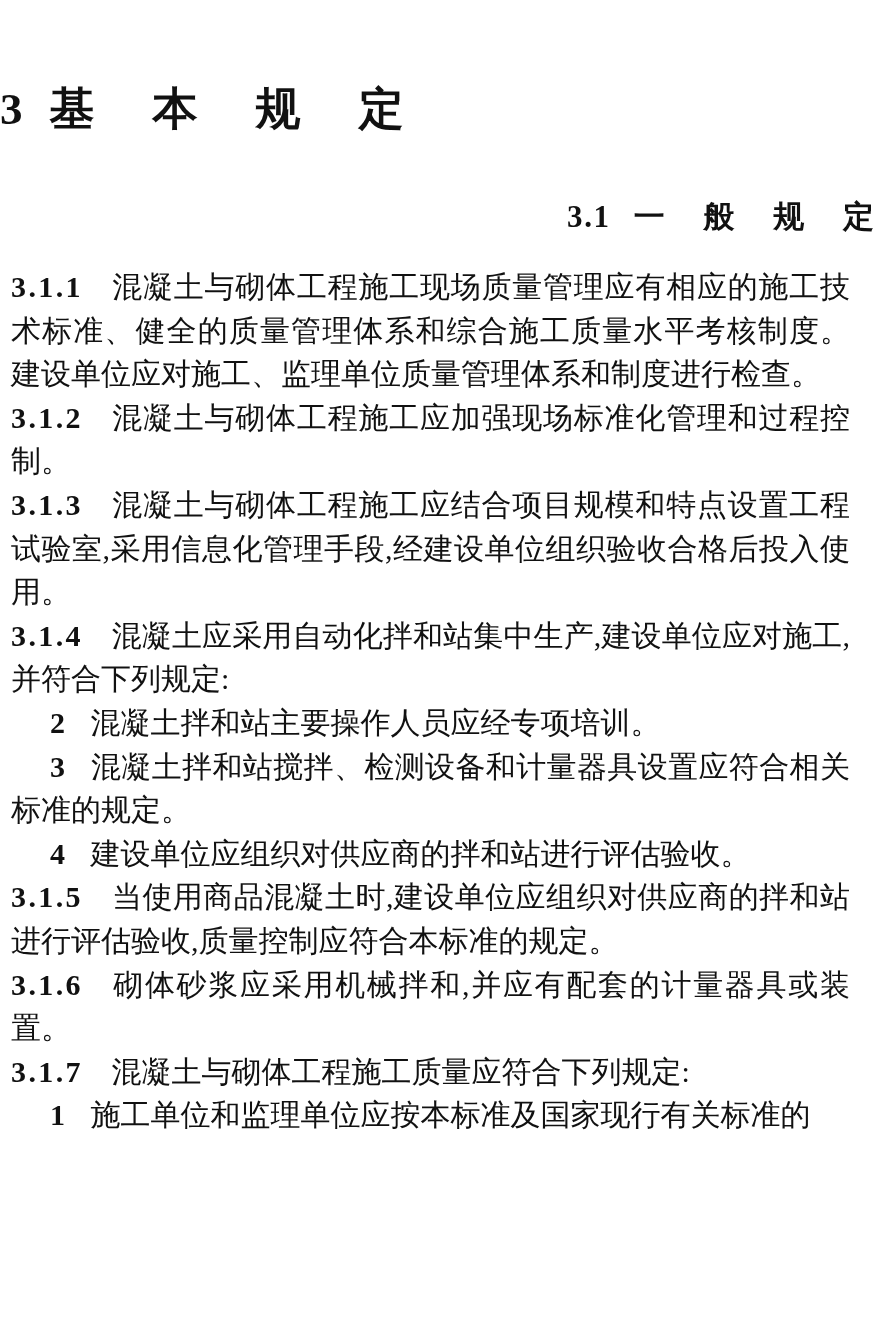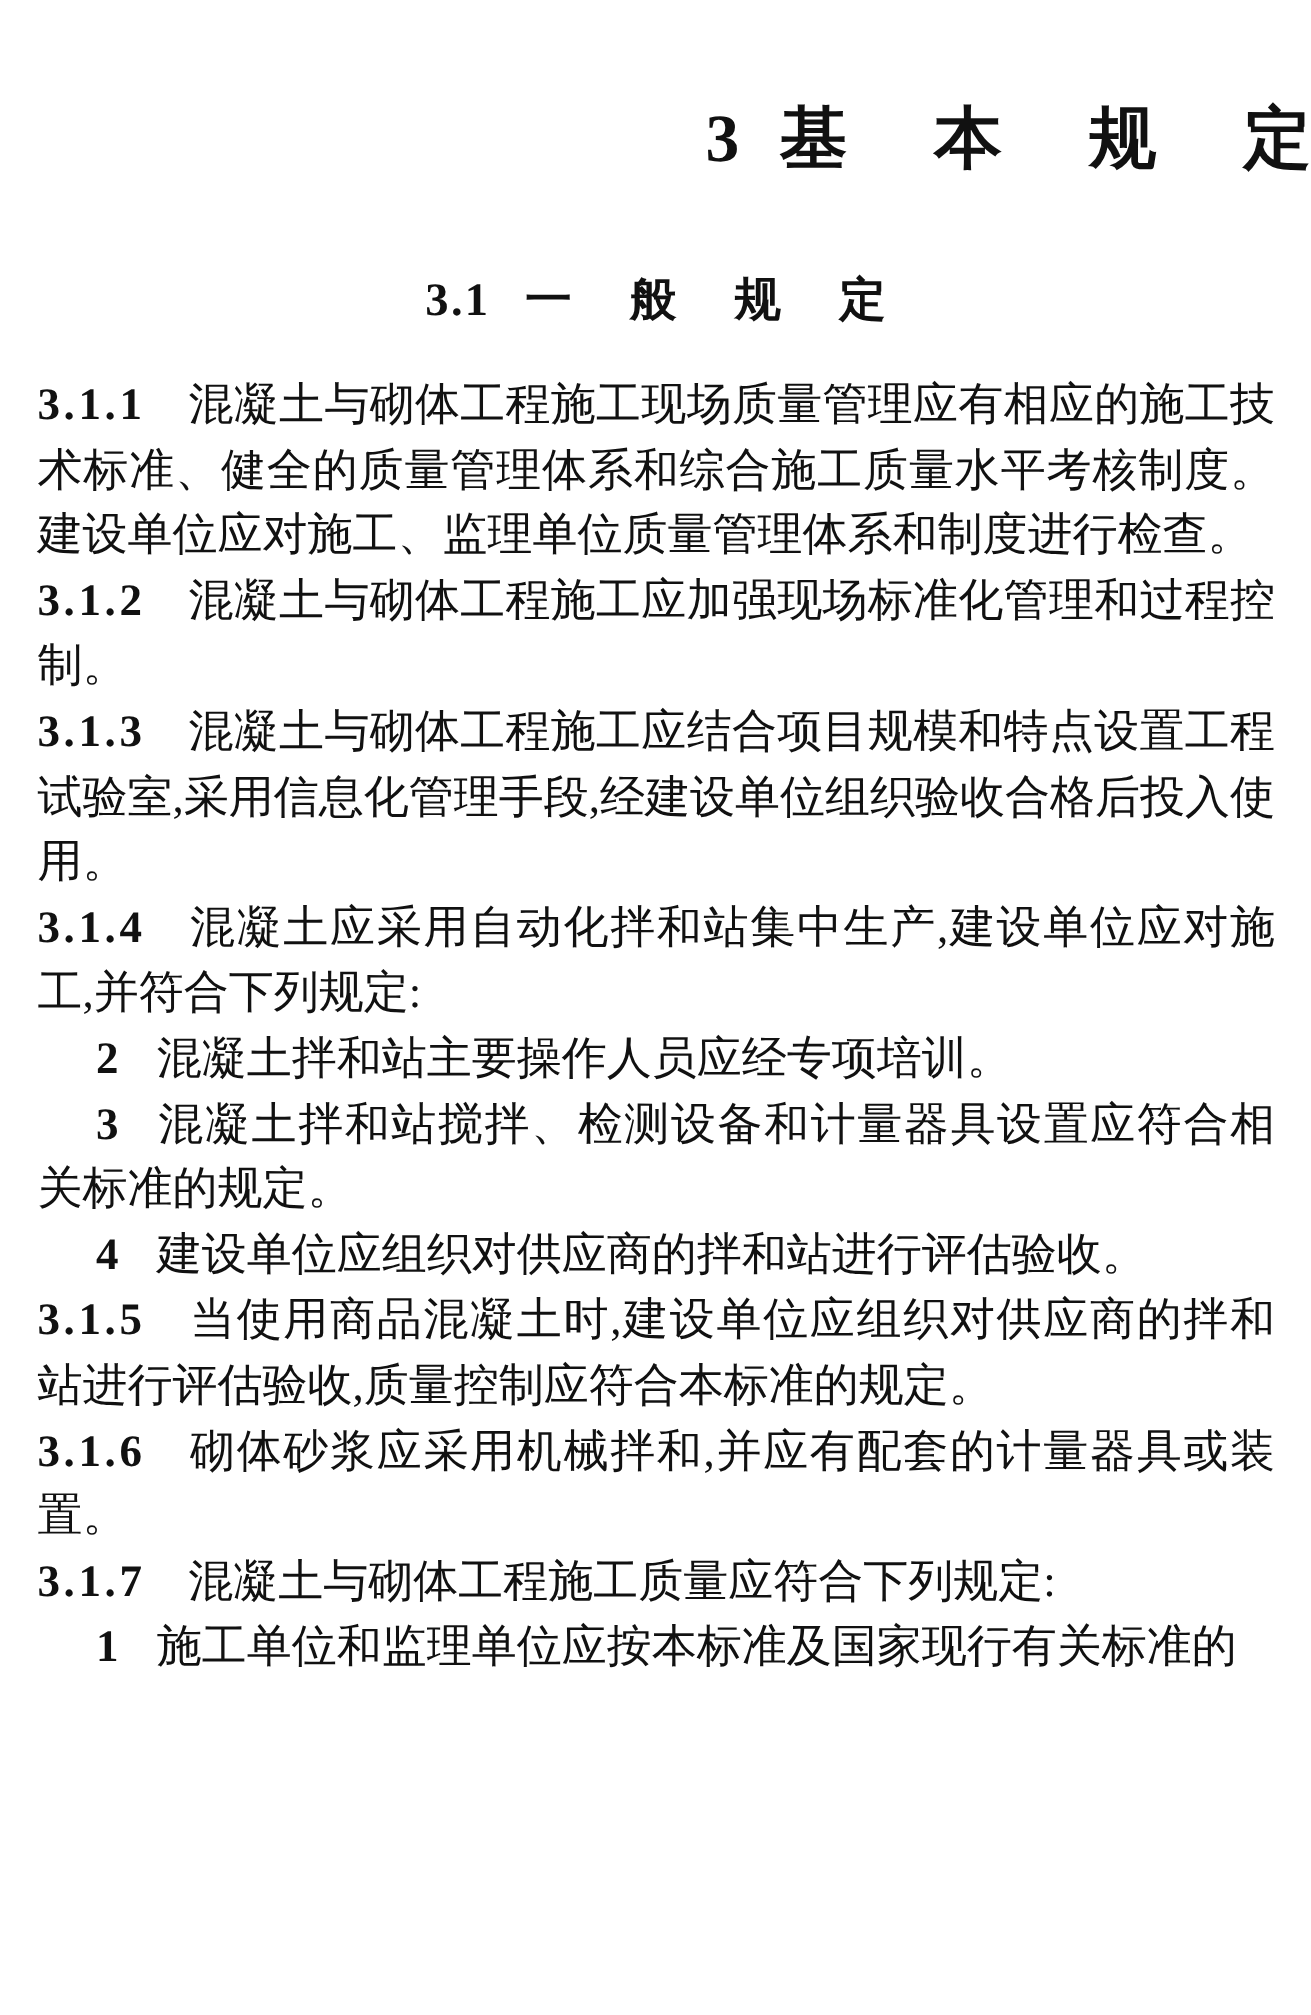--- a/index.html
+++ b/index.html
@@ -18,58 +18,58 @@
   }
 
   .page {
     width: 874px;
     height: 1343px;
     position: relative;
   }
 
   
   .chapter-title {
-    margin-top: 66px;
-    text-align: right;
+    margin-top: 83px;
+    text-align: left;
     font-size: 45px;
     font-weight: bold;
     line-height: 52px;
     white-space: nowrap;
   }
   .chapter-title .num {
     letter-spacing: normal;
   }
   .chapter-title .ttl {
     margin-left: 0.60em;
     letter-spacing: 0.52em;
     margin-right: -0.52em; 
   }
 
   
   .section-heading {
     margin-top: 64px;
-    text-align: center;
+    text-align: right;
     font-size: 31px;
     font-weight: bold;
     line-height: 36px;
     white-space: nowrap;
   }
   .section-heading .num {
     letter-spacing: 0.05em;
   }
   .section-heading .ttl {
     margin-left: 0.75em;
     letter-spacing: 0.50em;
     margin-right: -0.50em;
   }
 
   
   .body-text {
     margin-top: 30px;
-    padding: 0 24px 0 25px;
+    padding: 0 24px 0 11px;
   }
   .para {
     font-size: 30px;
     line-height: 43.6px;
     text-align: justify;
     text-justify: inter-ideograph;
   }
   .para .num {
     font-weight: bold;
     letter-spacing: 0.08em;

